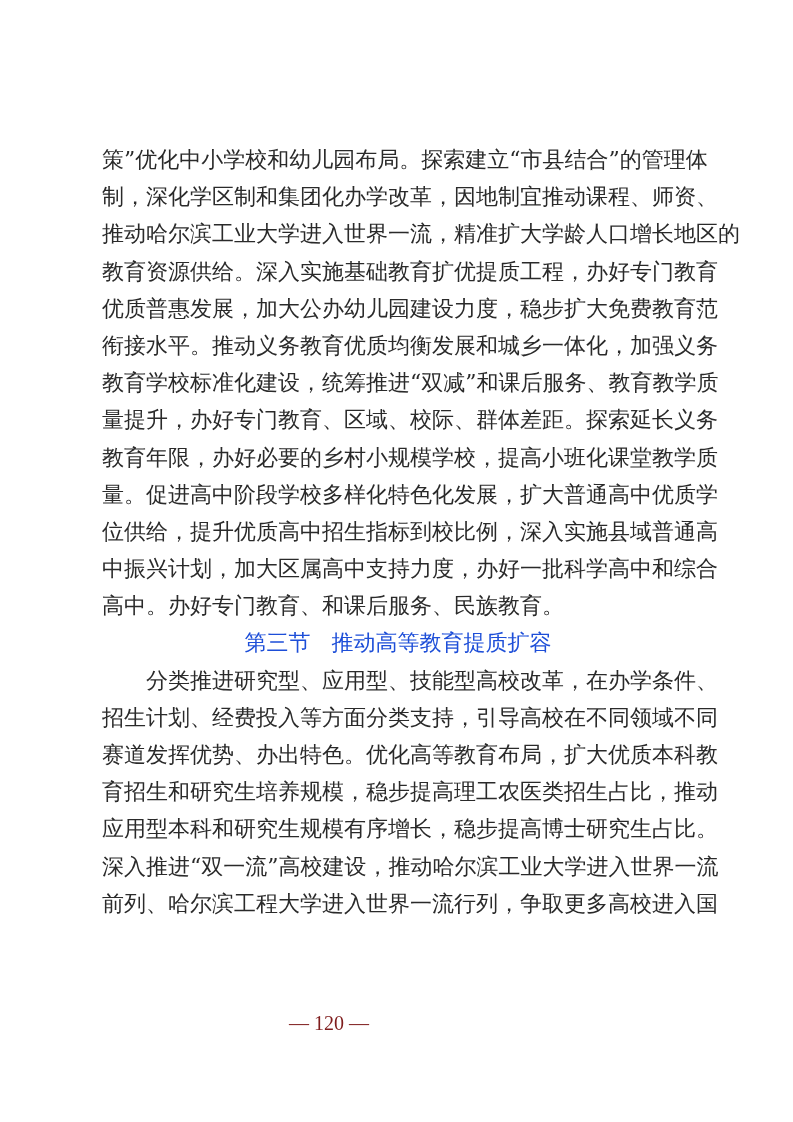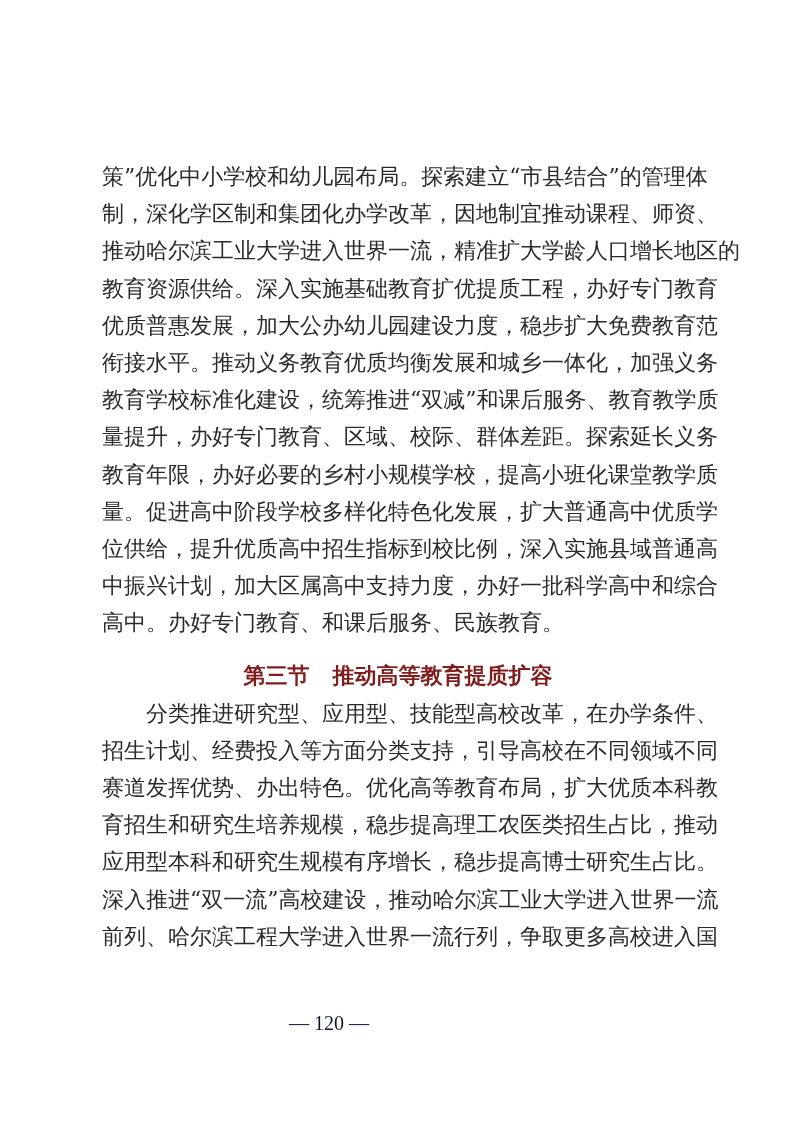--- a/index.html
+++ b/index.html
@@ -11,21 +11,21 @@
       width: 793px;
       height: 1122px;
       position: relative;
       overflow: hidden;
       font-family: "DejaVu Serif", "Liberation Serif", serif;
       color: #2a2a2a;
     }
     .page {
       position: absolute;
       left: 102px;
-      top: 158px;
+      top: 141px;
       width: 592px;
     }
     .line {
       height: 37.2px;
       line-height: 37.2px;
       font-size: 22px;
       white-space: nowrap;
       text-align: justify;
       text-align-last: justify;
       letter-spacing: 0;
@@ -33,35 +33,34 @@
     .line.last {
       text-align-last: left;
     }
     .line.indent {
       padding-left: 44px;
     }
     .heading {
       height: 37.2px;
       line-height: 37.2px;
       font-size: 22px;
-      font-weight: bold;
+      font-weight: normal;
       text-align: center;
       white-space: pre;
-      color: #7f1d1d;
-      margin-top: 16px;
+      color: #1d4ed8;
     }
     .page-number {
       position: absolute;
       left: 0;
       width: 658px;
       top: 1012px;
       text-align: center;
       font-size: 20px;
       font-family: "Liberation Serif", "DejaVu Serif", serif;
-      color: #0f172a;
+      color: #7f1d1d;
     }
   </style>
 </head>
 <body>
 
 <div class="page">
   <div>
     <div class="line">策”优化中小学校和幼儿园布局。探索建立“市县结合”的管理体</div>
     <div class="line">制，深化学区制和集团化办学改革，因地制宜推动课程、师资、</div>
     <div class="line">推动哈尔滨工业大学进入世界一流，精准扩大学龄人口增长地区的</div>

